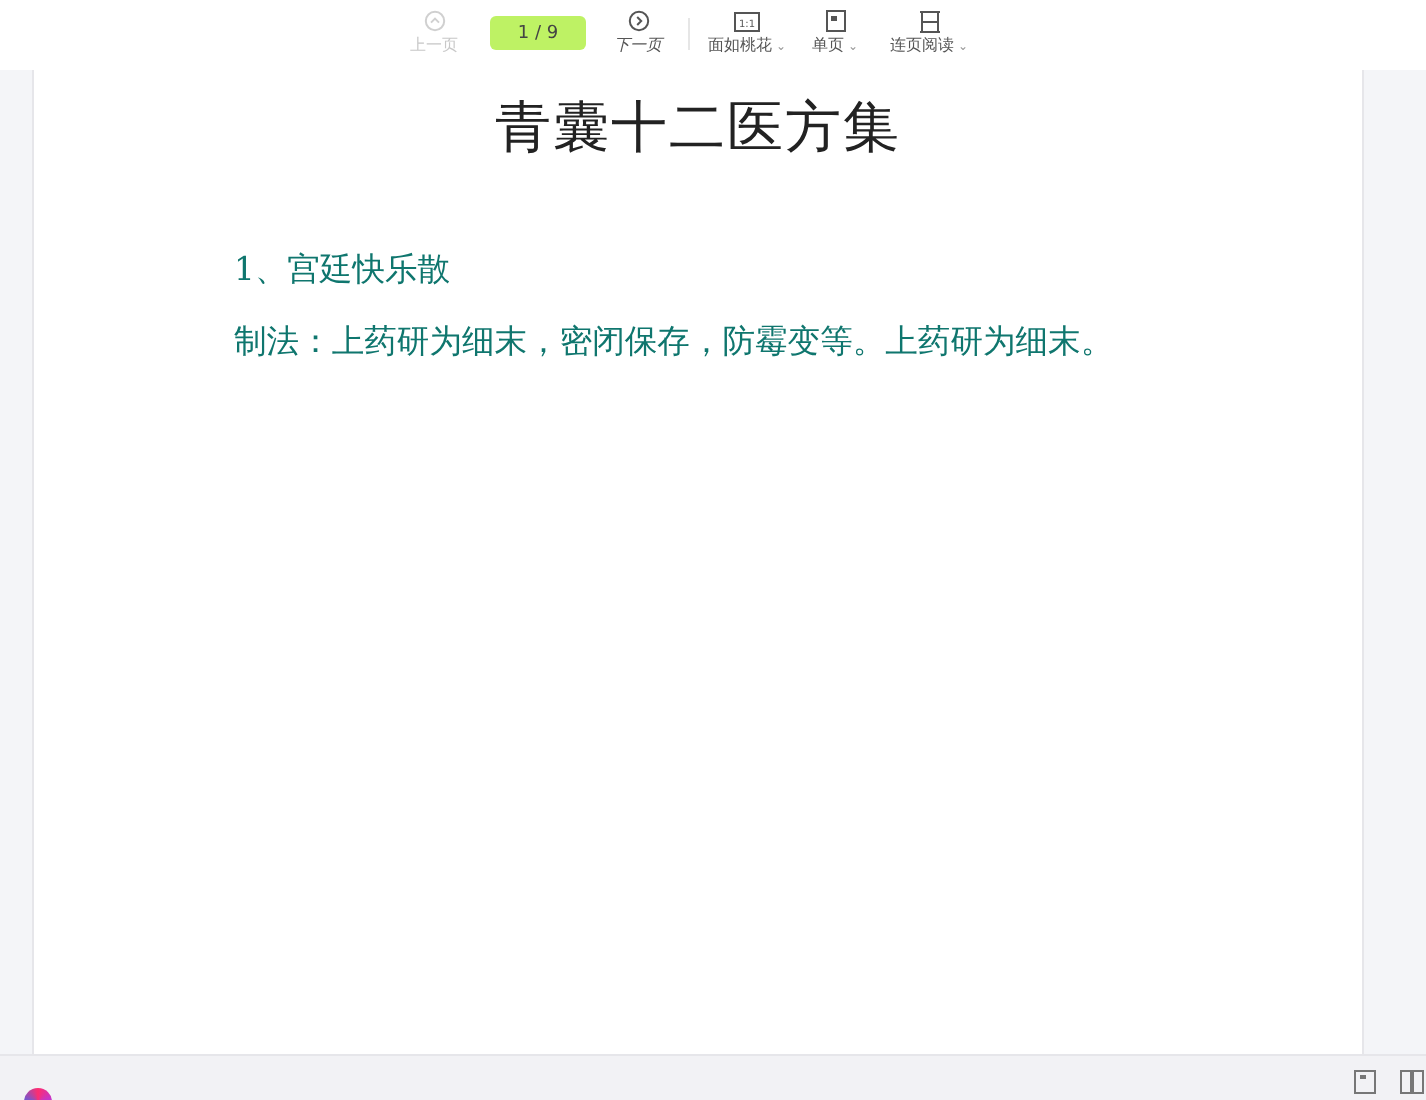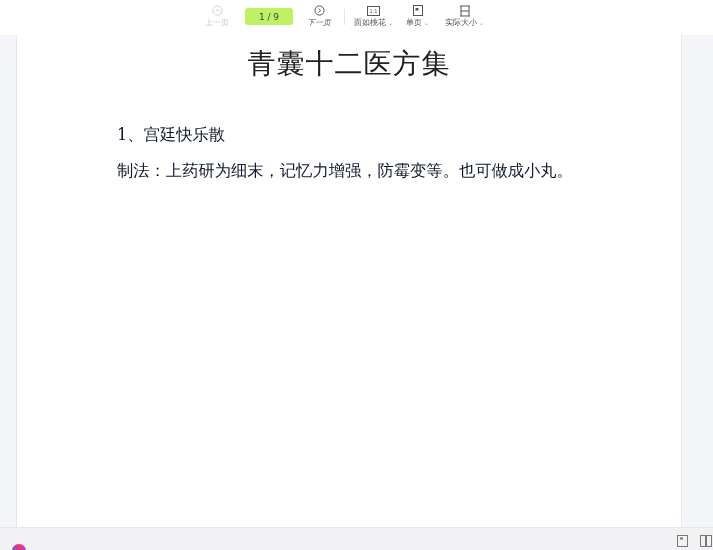--- a/index.html
+++ b/index.html
@@ -43,21 +43,21 @@
   }
   .page {
     position:absolute; left:17px; top:0; width:664px; height:492px; background:#ffffff;
   }
   .doc-title {
     position:absolute; left:0; width:664px; top:10px; text-align:center;
     font-family:"DejaVu Serif", serif; font-size:28px; color:#222; letter-spacing:1px;
   }
   .doc-body {
     position:absolute; left:100px; top:82px; width:470px;
-    font-family:"DejaVu Serif", serif; font-size:16.3px; color:#0f172a; line-height:35.5px;
+    font-family:"DejaVu Serif", serif; font-size:16.3px; color:#0f766e; line-height:35.5px;
   }
   .doc-body p { margin:0; }
   .doc-body .heading { margin-bottom:0; }
 
   .statusbar {
     position:absolute; left:0; top:527px; width:713px; height:23px;
     background:#f2f2f5; border-top:1px solid #e6e6ea;
   }
   .status-icon { position:absolute; top:4px; cursor:pointer; }
   .app-logo {
@@ -114,31 +114,31 @@
     </span>
     <span class="tb-label"><span>单页</span><span class="caret">⌄</span></span>
   </div>
 
   <div class="tb-item" style="left:445px;">
     <span class="tb-icon">
       <svg width="12" height="12" viewBox="0 0 12 12">
           <path d="M1 1 H11 M1 11 H11 M2 1 V11 M10 1 V11 M2 6 H10" fill="none" stroke="#555" stroke-width="1"></path>
         </svg>
     </span>
-    <span class="tb-label"><span>实际大小</span><span class="caret">⌄</span></span>
+    <span class="tb-label"><span>连页阅读</span><span class="caret">⌄</span></span>
   </div>
 </div>
 
 <div class="viewport">
   <div class="gutter-left"></div>
   <div class="page">
     <div class="doc-title">青囊十二医方集</div>
     <div class="doc-body">
       <p class="heading">1、宫廷快乐散</p>
-      <p>制法：上药研为细末，记忆力增强，防霉变等。也可做成小丸。</p>
+      <p>制法：上药研为细末，密闭保存，防霉变等。上药研为细末。</p>
     </div>
   </div>
   <div class="gutter-right"></div>
 </div>
 
 <div class="statusbar">
   <div class="app-logo"></div>
   <span class="status-icon" style="left:677px;">
     <svg width="11" height="12" viewBox="0 0 11 12">
         <rect x="0.5" y="0.5" width="10" height="11" fill="none" stroke="#777" stroke-width="1"></rect>

